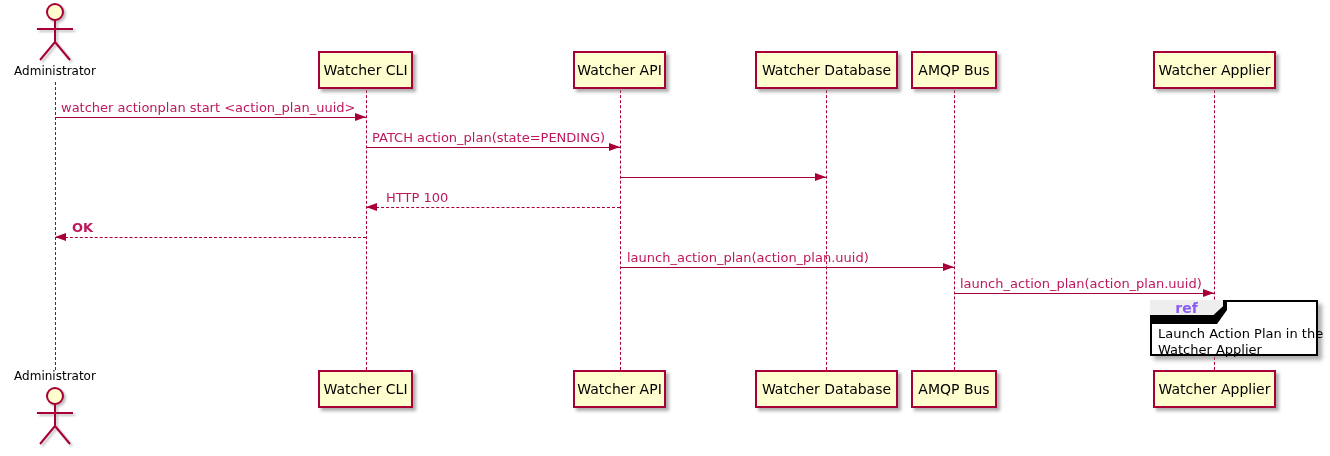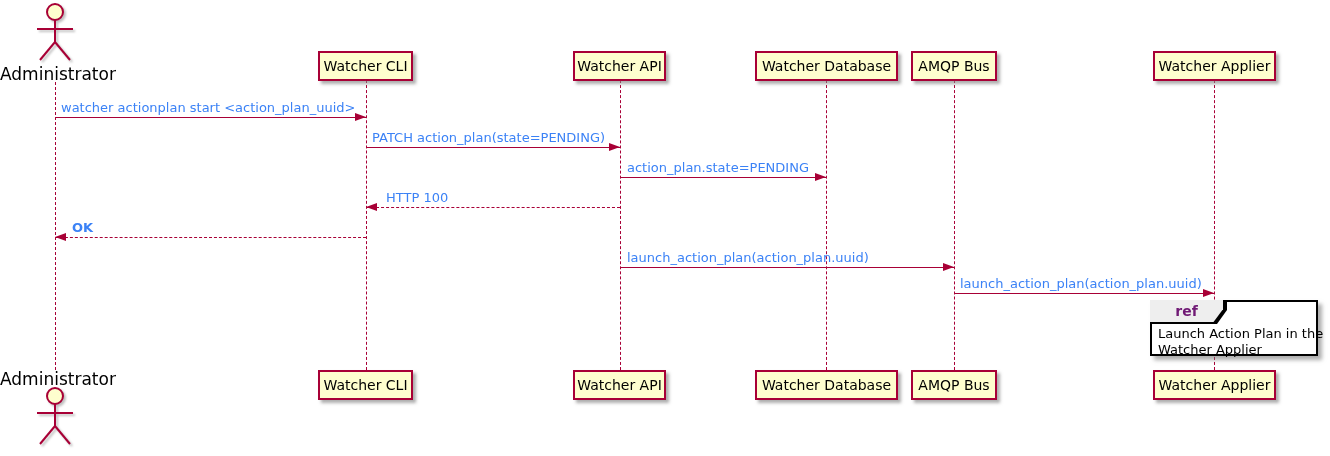--- a/index.html
+++ b/index.html
@@ -2,50 +2,50 @@
 <html><head>
 <meta charset="utf-8">
 <style>
   * { margin:0; padding:0; box-sizing:border-box; }
   body { background:#ffffff; font-family:"DejaVu Sans", sans-serif; }
   .canvas { position:relative; width:1330px; height:456px; background:#ffffff; overflow:hidden; }
 
   .lifeline { position:absolute; width:0; border-left:1px dashed #A80036; z-index:1; }
 
   .pbox {
-    position:absolute; height:30px; background:#FEFECE; border:2px solid #A80036;
+    position:absolute; height:38px; background:#FEFECE; border:2px solid #A80036;
     display:flex; align-items:center; justify-content:center;
     font-size:14px; color:#000; z-index:3;
     box-shadow:3px 3px 3px rgba(130,130,130,0.65);
     white-space:nowrap;
   }
 
   .actor-svg { position:absolute; z-index:3; filter:drop-shadow(2.5px 2.5px 1px rgba(0,0,0,0.25)); }
-  .actor-label { position:absolute; width:110px; text-align:center; font-size:17px; color:#000; z-index:3; }
+  .actor-label { position:absolute; width:110px; text-align:center; font-size:12px; color:#000; z-index:3; }
 
-  .msg-label { position:absolute; font-size:13px; color:#3b82f6; white-space:nowrap; z-index:2; }
+  .msg-label { position:absolute; font-size:13px; color:#be185d; white-space:nowrap; z-index:2; }
   .msg-line { position:absolute; height:0; border-top:1px solid #A80036; z-index:2; }
   .msg-line.dashed { border-top-style:dashed; }
   .arrow-right { position:absolute; width:0; height:0; border-top:4px solid transparent; border-bottom:4px solid transparent; border-left:11px solid #A80036; z-index:2; }
   .arrow-left  { position:absolute; width:0; height:0; border-top:4px solid transparent; border-bottom:4px solid transparent; border-right:11px solid #A80036; z-index:2; }
 
   .ref-box {
     position:absolute; left:1150px; top:300px; width:168px; height:56px;
     background:#ffffff; border:2px solid #000; z-index:5;
     box-shadow:4px 4px 4px rgba(120,120,120,0.6);
   }
   .ref-tab-bg {
     position:absolute; left:-2px; top:-2px; width:77px; height:24px; background:#000;
     clip-path:polygon(0 0, 100% 0, 100% 42%, 87% 100%, 0 100%);
   }
   .ref-tab {
-    position:absolute; left:-2px; top:-2px; width:73px; height:22px; background:#EEEEEE;
+    position:absolute; left:-2px; top:-2px; width:73px; height:15px; background:#EEEEEE;
     clip-path:polygon(0 0, 100% 0, 100% 42%, 87% 100%, 0 100%);
     display:flex; align-items:center; justify-content:center;
-    font-size:14px; font-weight:bold; color:#701a75;
+    font-size:14px; font-weight:bold; color:#8b5cf6;
   }
   .ref-text { position:absolute; left:6px; top:24px; font-size:13px; line-height:16px; color:#000; white-space:nowrap; }
 </style>
 </head>
 <body>
 
 <div class="canvas">
 
   <div class="lifeline" style="left:55px; top:82px; height:288px;"></div>
   <div class="lifeline" style="left:366px; top:80px; height:290px;"></div>
@@ -70,21 +70,20 @@
   <div class="pbox" style="left:1153px; top:51px; width:123px;">Watcher Applier</div>
 
   <div class="msg-label" style="left:61px; top:100px;">watcher actionplan start &lt;action_plan_uuid&gt;</div>
   <div class="msg-line" style="left:55px; top:117px; width:311px;"></div>
   <div class="arrow-right" style="left:355px; top:113px;"></div>
 
   <div class="msg-label" style="left:372px; top:130px;">PATCH action_plan(state=PENDING)</div>
   <div class="msg-line" style="left:366px; top:147px; width:254px;"></div>
   <div class="arrow-right" style="left:609px; top:143px;"></div>
 
-  <div class="msg-label" style="left:627px; top:160px;">action_plan.state=PENDING</div>
   <div class="msg-line" style="left:620px; top:177px; width:206px;"></div>
   <div class="arrow-right" style="left:815px; top:173px;"></div>
 
   <div class="msg-label" style="left:386px; top:190px;">HTTP 100</div>
   <div class="msg-line dashed" style="left:366px; top:207px; width:254px;"></div>
   <div class="arrow-left" style="left:366px; top:203px;"></div>
 
   <div class="msg-label" style="left:72px; top:220px;font-weight:bold;">OK</div>
   <div class="msg-line dashed" style="left:55px; top:237px; width:311px;"></div>
   <div class="arrow-left" style="left:55px; top:233px;"></div>

